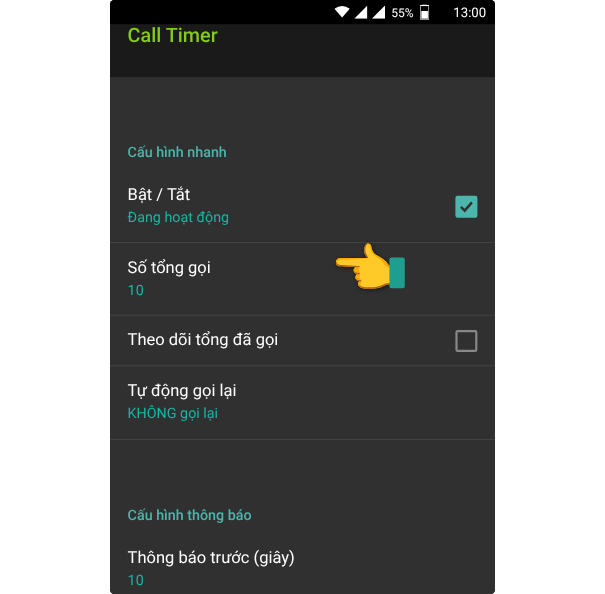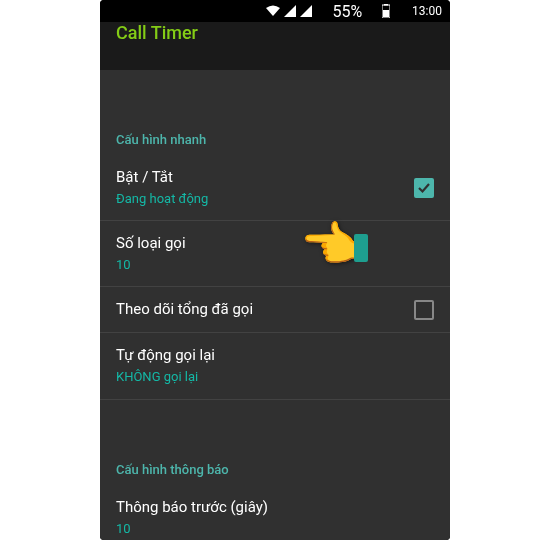--- a/index.html
+++ b/index.html
@@ -15,21 +15,21 @@
     .setting-text { flex: 1; }
     .setting-title { color: #fff; font-size: 15px; line-height: 1.4; }
     .setting-subtitle { color: #14b8a6; font-size: 13px; line-height: 1.4; margin-top: 2px; }
     .checkbox { width: 20px; height: 20px; border: 2px solid #888; border-radius: 2px; display: flex; align-items: center; justify-content: center; flex-shrink: 0; }
     .checkbox.checked { background: #4db6ac; border-color: #4db6ac; }
     .checkbox.checked svg { display: block; }
     .checkbox svg { display: none; }
     .pointer-hand { position: absolute; left: 200px; top: 216px; z-index: 10; pointer-events: none; }
     .hand-emoji { font-size: 48px; filter: drop-shadow(1px 1px 2px rgba(0,0,0,0.5)); }
     .cuff { position: absolute; right: -8px; top: 18px; width: 14px; height: 28px; background: #1e9e8f; border-radius: 2px; }
-    .battery-text { font-size: 16px; margin: 0 16px; text-align: right; }
+    .battery-text { font-size: 11px; margin: 0 2px; text-align: right; }
     .time-text { font-size: 12px; margin-left: 18px; }
   </style>
 </head>
 <body>
 
 <div class="phone-frame">
 
   <div class="status-bar">
     <span class="icon">
       <svg width="14" height="12" viewBox="0 0 14 12">
@@ -72,21 +72,21 @@
       </div>
       <div class="checkbox checked">
         <svg width="14" height="14" viewBox="0 0 14 14">
             <path d="M2 7 L5.5 10.5 L12 3" stroke="#303030" stroke-width="2.2" fill="none"></path>
           </svg>
       </div>
     </div>
 
     <div class="setting-row">
       <div class="setting-text">
-        <div class="setting-title">Số loại gọi</div>
+        <div class="setting-title">Số tổng gọi</div>
         <div class="setting-subtitle">10</div>
       </div>
     </div>
 
 
     <div class="setting-row">
       <div class="setting-text">
         <div class="setting-title">Theo dõi tổng đã gọi</div>
       </div>
       <div class="checkbox">

